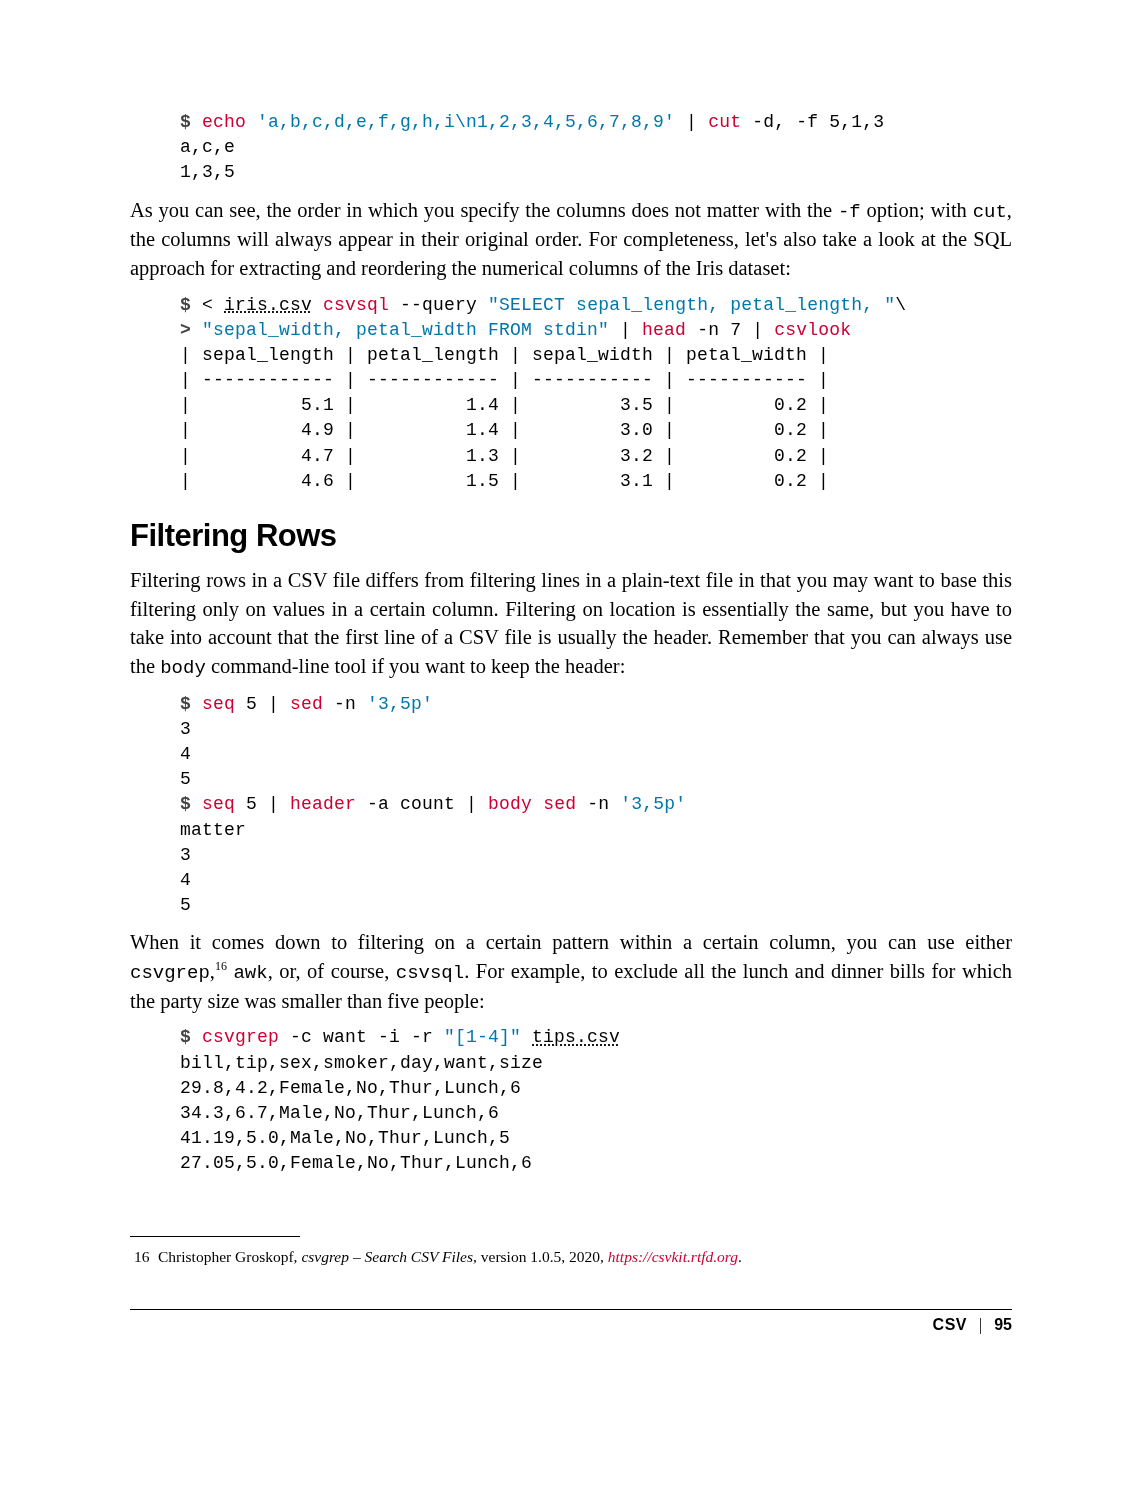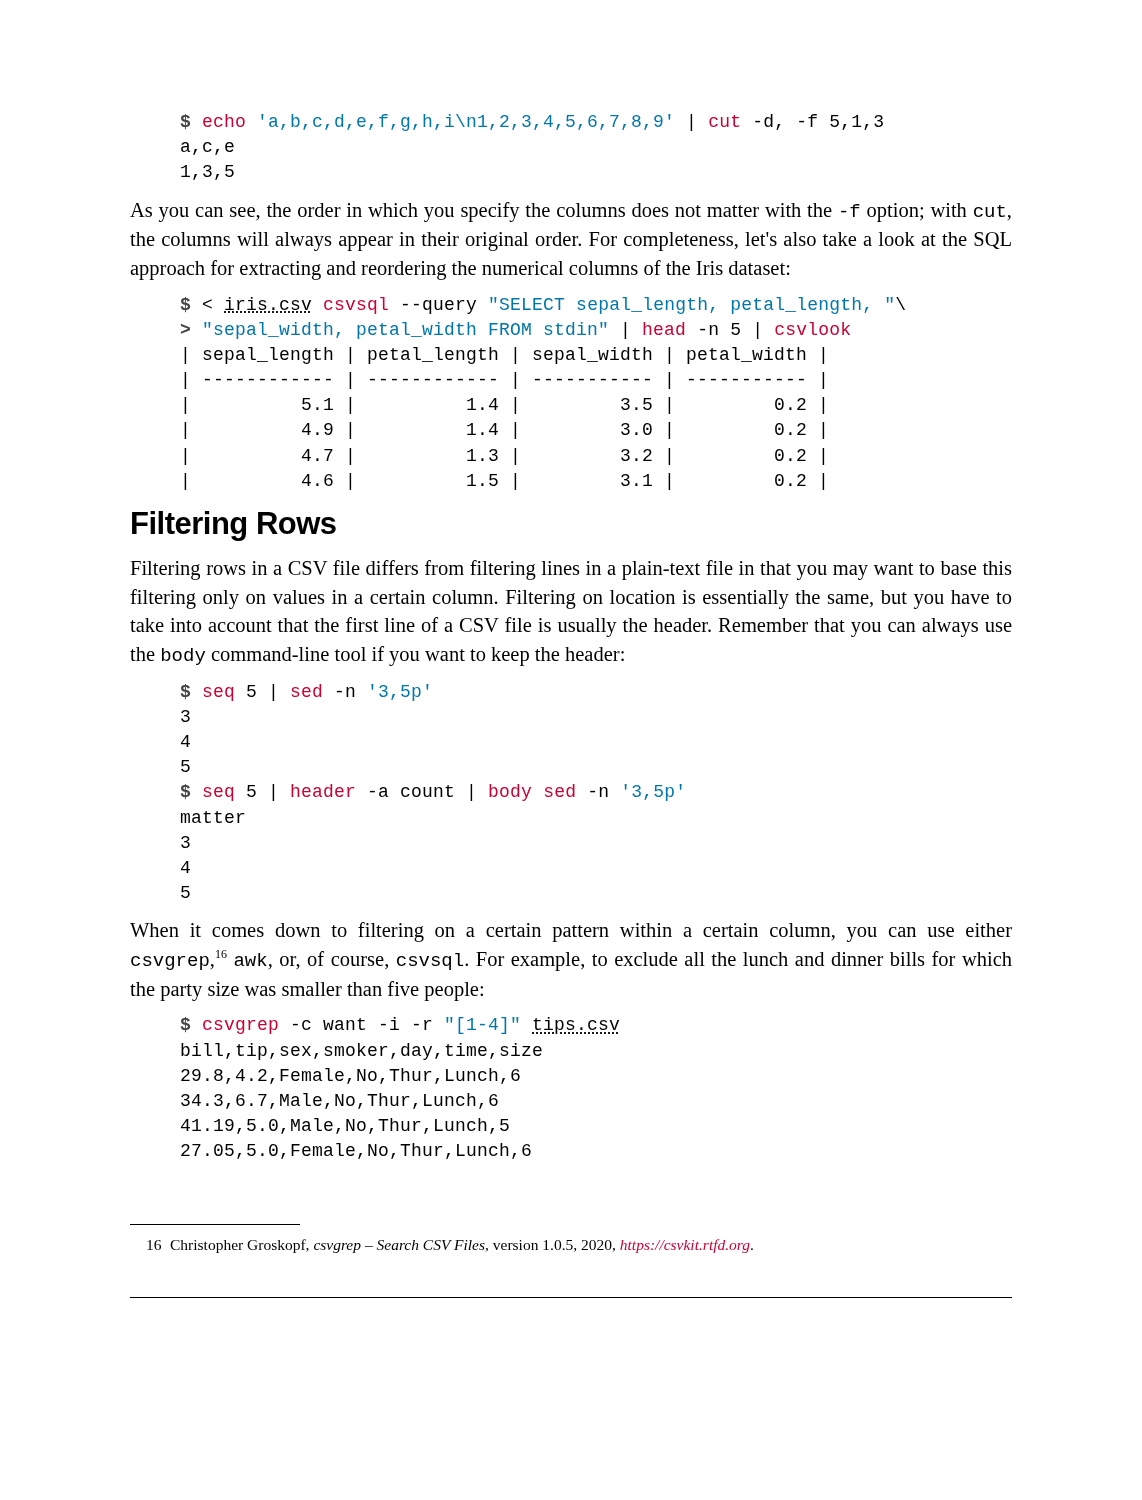--- a/index.html
+++ b/index.html
@@ -31,41 +31,41 @@
     margin: 0 0;
   }
   .body-text .mono {
     font-family: 'Consolas', 'Menlo', 'Courier New', monospace;
     font-size: 19px;
   }
   h2.section {
     font-family: 'Arial', 'Helvetica Neue', sans-serif;
     font-weight: 900;
     font-size: 31px;
-    margin: 12px 0 12px 0;
+    margin: 24px 0 12px 0;
     letter-spacing: -0.5px;
   }
   .c-prompt { color: #444; font-weight: bold; }
   .c-cmd { color: #cc0033; }
   .c-str { color: #0077aa; }
   .c-link { text-decoration: underline dotted; text-underline-offset: 2px; }
   .sup {
     font-size: 12px;
     vertical-align: super;
   }
   .footnote-rule {
     border: none;
     border-top: 1px solid #000;
     width: 170px;
     margin: 60px 0 8px 0;
   }
   .footnote {
     font-size: 15.5px;
     line-height: 1.5;
-    margin: 2px 16px;
+    margin: 2px 4px;
   }
   .footnote .num {
     display: inline-block;
     width: 24px;
   }
   .footnote .ital { font-style: italic; }
   .footnote a { color: #cc0033; font-style: italic; text-decoration: none; }
   .page-footer-rule {
     border: none;
     border-top: 1.5px solid #000;
@@ -94,21 +94,21 @@
 
 <div class="page">
 
   <div class="code-block"><span class="c-prompt">$ </span><span class="c-cmd">echo </span><span class="c-str">'a,b,c,d,e,f,g,h,i\n1,2,3,4,5,6,7,8,9'</span><span> | </span><span class="c-cmd">cut</span><span> -d, -f 5,1,3</span>
 <span>a,c,e</span>
 <span>1,3,5</span></div>
 
   <p class="body-text"><span>As you can see, the order in which you specify the columns does not matter with the </span><span class="mono">-f</span><span> option; with </span><span class="mono">cut</span><span>, the columns will always appear in their original order. For completeness, let's also take a look at the SQL approach for extracting and reordering the numerical columns of the Iris dataset:</span></p>
 
   <div class="code-block"><span class="c-prompt">$ </span><span>&lt; </span><span class="c-link">iris.csv</span><span> </span><span class="c-cmd">csvsql</span><span> --query </span><span class="c-str">"SELECT sepal_length, petal_length, "</span><span>\</span>
-<span class="c-prompt">&gt; </span><span class="c-str">"sepal_width, petal_width FROM stdin"</span><span> | </span><span class="c-cmd">head</span><span> -n 5 | </span><span class="c-cmd">csvlook</span>
+<span class="c-prompt">&gt; </span><span class="c-str">"sepal_width, petal_width FROM stdin"</span><span> | </span><span class="c-cmd">head</span><span> -n 7 | </span><span class="c-cmd">csvlook</span>
 <span>| sepal_length | petal_length | sepal_width | petal_width |</span>
 <span>| ------------ | ------------ | ----------- | ----------- |</span>
 <span>|          5.1 |          1.4 |         3.5 |         0.2 |</span>
 <span>|          4.9 |          1.4 |         3.0 |         0.2 |</span>
 <span>|          4.7 |          1.3 |         3.2 |         0.2 |</span>
 <span>|          4.6 |          1.5 |         3.1 |         0.2 |</span></div>
 
   <h2 class="section">Filtering Rows</h2>
 
   <p class="body-text"><span>Filtering rows in a CSV file differs from filtering lines in a plain-text file in that you may want to base this filtering only on values in a certain column. Filtering on location is essentially the same, but you have to take into account that the first line of a CSV file is usually the header. Remember that you can always use the </span><span class="mono">body</span><span> command-line tool if you want to keep the header:</span></p>
@@ -119,26 +119,29 @@
 <span>5</span>
 <span class="c-prompt">$ </span><span class="c-cmd">seq</span><span> 5 | </span><span class="c-cmd">header</span><span> -a count | </span><span class="c-cmd">body</span><span> </span><span class="c-cmd">sed</span><span> -n </span><span class="c-str">'3,5p'</span>
 <span>matter</span>
 <span>3</span>
 <span>4</span>
 <span>5</span></div>
 
   <p class="body-text"><span>When it comes down to filtering on a certain pattern within a certain column, you can use either </span><span class="mono">csvgrep</span><span>,</span><span class="sup">16</span><span> </span><span class="mono">awk</span><span>, or, of course, </span><span class="mono">csvsql</span><span>. For example, to exclude all the lunch and dinner bills for which the party size was smaller than five people:</span></p>
 
   <div class="code-block"><span class="c-prompt">$ </span><span class="c-cmd">csvgrep</span><span> -c want -i -r </span><span class="c-str">"[1-4]"</span><span> </span><span class="c-link">tips.csv</span>
-<span>bill,tip,sex,smoker,day,time,size</span>
+<span>bill,tip,sex,smoker,day,want,size</span>
 <span>29.8,4.2,Female,No,Thur,Lunch,6</span>
 <span>34.3,6.7,Male,No,Thur,Lunch,6</span>
 <span>41.19,5.0,Male,No,Thur,Lunch,5</span>
 <span>27.05,5.0,Female,No,Thur,Lunch,6</span></div>
 
   <hr class="footnote-rule">
   <div class="footnote">
     <span class="num">16</span><span>Christopher Groskopf, </span><span class="ital">csvgrep – Search CSV Files</span><span>, version 1.0.5, 2020, </span><a href="#">https://csvkit.rtfd.org</a><span>.</span>
   </div>
 
   <hr class="page-footer-rule">
+  <div class="page-footer">
+    <span class="chap">CSV</span><span class="sep">|</span><span class="num">95</span>
+  </div>
 
 </div>
 
 </body></html>

